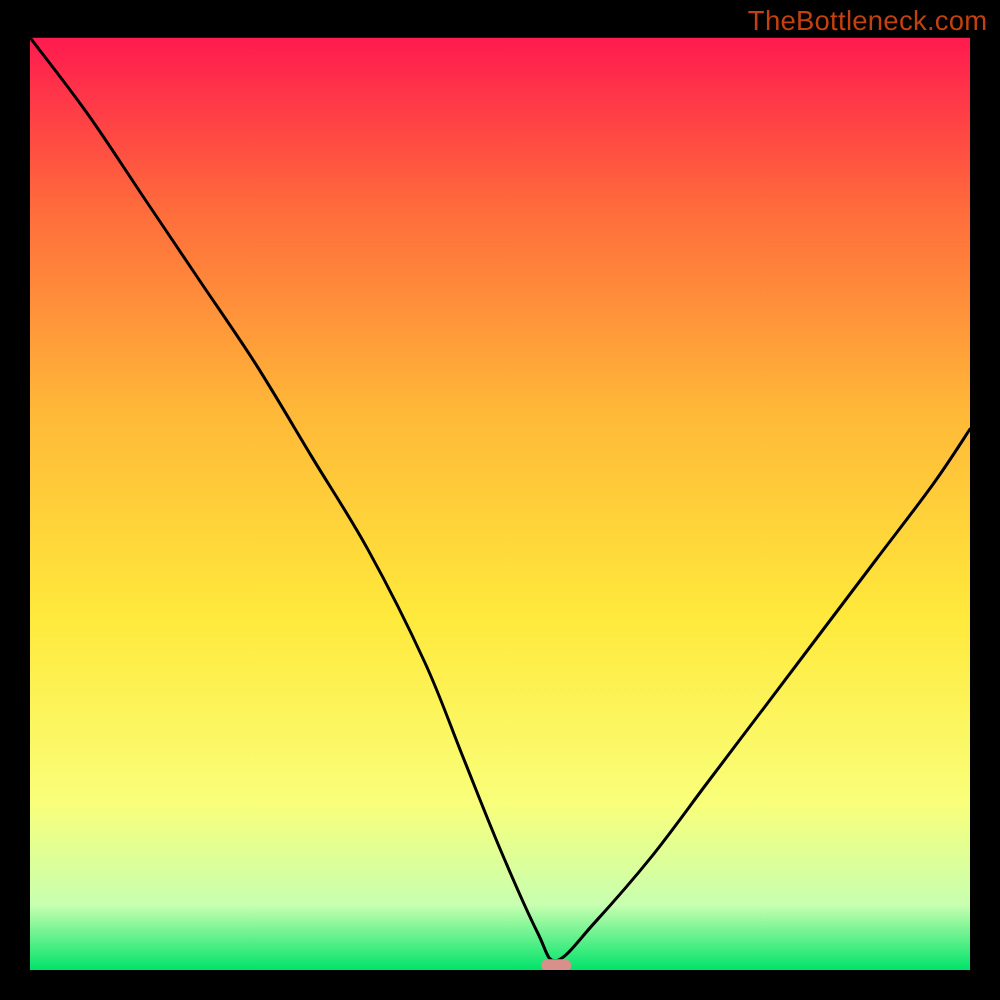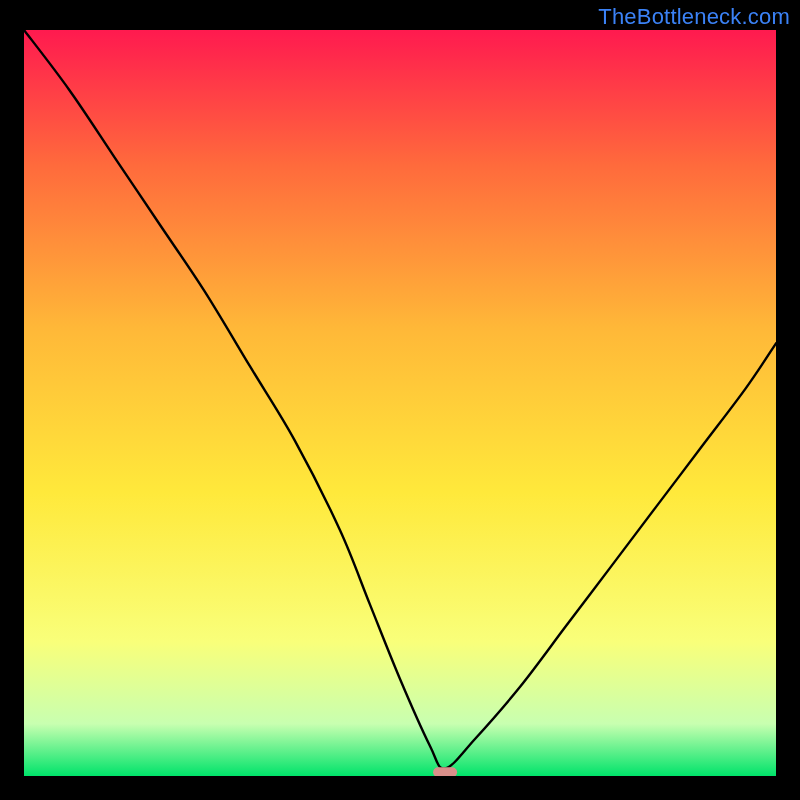--- a/index.html
+++ b/index.html
@@ -14,21 +14,21 @@
   .frame {
     position: relative;
     width: 800px;
     height: 800px;
     background: #000;
   }
   .watermark {
     position: absolute;
     top: 4px;
     right: 10px;
-    color: #3b82f6;
+    color: #c2410c;
     font-size: 22px;
     font-weight: 500;
     letter-spacing: 0.2px;
     z-index: 10;
   }
   .plot-wrap {
     position: absolute;
     left: 24px;
     top: 30px;
     width: 752px;

